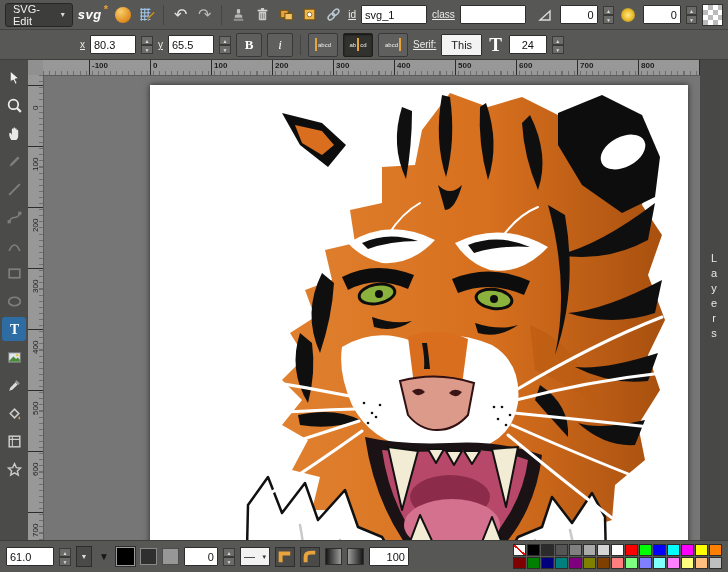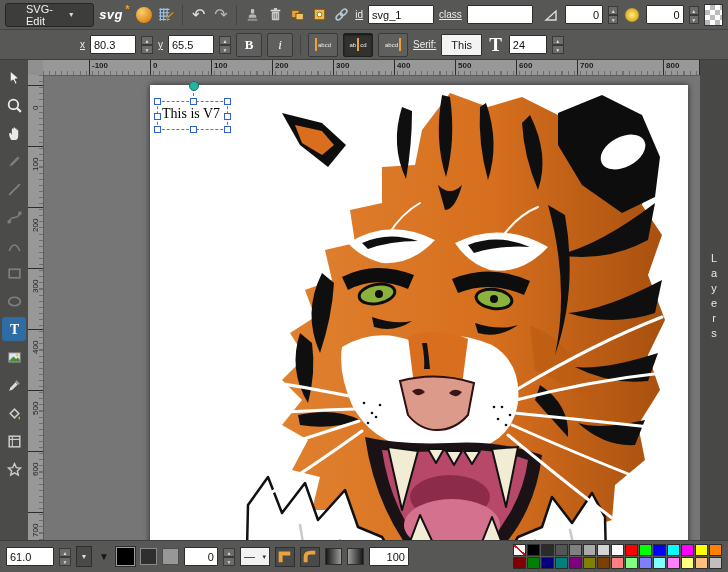--- a/index.html
+++ b/index.html
@@ -4,21 +4,21 @@
 <style>
   html,body{margin:0;padding:0;background:#333;}
   #app{position:relative;width:728px;height:572px;overflow:hidden;background:#565656;
        font-family:"Liberation Sans","DejaVu Sans",sans-serif;-webkit-font-smoothing:antialiased;}
   
   .row1{position:absolute;left:0;top:0;right:0;height:30px;background:#575755;border-bottom:1px solid #434341;
         display:flex;align-items:center;gap:5px;padding:0 5px;box-sizing:border-box;z-index:5;}
   .row2{position:absolute;left:0;top:30px;right:0;height:30px;background:#585856;border-bottom:1px solid #3e3e3c;
         display:flex;align-items:center;gap:5px;padding:0 5px 0 80px;box-sizing:border-box;z-index:5;}
   .menu-btn{height:22px;background:#3d3d3b;border:1px solid #262624;border-radius:3px;color:#f0f0f0;
-        font-size:11px;display:flex;align-items:center;gap:5px;padding:0 20px;}
+        font-size:11px;display:flex;align-items:center;gap:5px;padding:0 7px;}
   .menu-btn .car{font-size:8px;color:#ddd;}
   .svglogo{color:#fff;font-weight:bold;font-style:italic;font-size:13px;letter-spacing:.5px;position:relative;padding-right:7px;}
   .svglogo .star{color:#f0a132;font-size:11px;position:absolute;top:-4px;right:0;font-style:normal;}
   .icon20{width:20px;height:20px;display:flex;align-items:center;justify-content:center;}
   .glyph{font-size:16px;color:#e6e6e6;line-height:1;}
   .sep{width:1px;height:20px;background:#444;margin:0 2px;}
   .lbl{color:#ececec;font-size:10px;text-decoration:underline;}
   input.field{height:17px;border:1px solid #2e2e2e;background:#fff;color:#111;font-size:11px;
         font-family:"Liberation Sans","DejaVu Sans",sans-serif;padding:0 3px;border-radius:1px;}
   .spin{display:flex;flex-direction:column;width:12px;}
@@ -219,21 +219,21 @@
       <span class="bar"></span>
       <span class="s">cd</span>
     </div>
     <div class="abtn">
       <span class="s">abcd</span>
       <span class="bar"></span>
     </div>
     <span class="lbl">Serif:</span>
     <div class="fbtn">This</div>
     <span class="tglyph">T</span>
-    <input class="field" style="width: 30px; text-align: left;" value="24">
+    <input class="field" style="width: 30px; text-align: center;" value="24">
     <div class="spin">
       <div>▲</div>
       <div>▼</div>
     </div>
   </div>
 
   <div class="leftbar">
       <div class="tool">
         <svg viewBox="0 0 16 16" width="17" height="17">
           <path d="M4 2 L12 9 L8.5 9.5 L10.5 13.5 L8.8 14.3 L6.8 10.3 L4 12 Z" fill="#f0f0f0" stroke="#444" stroke-width=".8"></path>
@@ -341,21 +341,21 @@
       </div>
       <div class="htick" style="left: 412px;">
         <span>500</span>
       </div>
       <div class="htick" style="left: 473px;">
         <span>600</span>
       </div>
       <div class="htick" style="left: 534px;">
         <span>700</span>
       </div>
-      <div class="htick" style="left: 620px;">
+      <div class="htick" style="left: 595px;">
         <span>800</span>
       </div>
       <div class="htick" style="left: 656px;"></div>
     </div>
   <div class="vruler">
       <div class="vtick" style="top: 10px;">
         <span>0</span>
       </div>
       <div class="vtick" style="top: 71px;">
         <span>100</span>
@@ -488,34 +488,20 @@
           <path d="M362,340 Q448,378 512,402"></path>
           <path d="M358,350 Q428,408 482,448"></path>
           <path d="M366,305 Q445,258 512,232"></path>
         </g>
         <g stroke="#fff" stroke-width="2" fill="none" stroke-linecap="round">
           <path d="M238,150 Q252,128 270,118"></path>
           <path d="M352,152 Q368,130 388,122"></path>
         </g>
       </svg>
 
-      <div class="sel">
-        <div class="selrect"></div>
-        <div class="rotline"></div>
-        <div class="rothandle"></div>
-        <div class="handle h-nw"></div>
-        <div class="handle h-n"></div>
-        <div class="handle h-ne"></div>
-        <div class="handle h-e"></div>
-        <div class="handle h-se"></div>
-        <div class="handle h-s"></div>
-        <div class="handle h-sw"></div>
-        <div class="handle h-w"></div>
-        <div class="seltext">This is V7</div>
-      </div>
 
     </div>
   </div>
 
   <div class="layersbar">
     <span class="layerslbl">Layers</span>
   </div>
 
   <div class="bottombar">
     <input class="field" style="width: 40px;" value="61.0">

